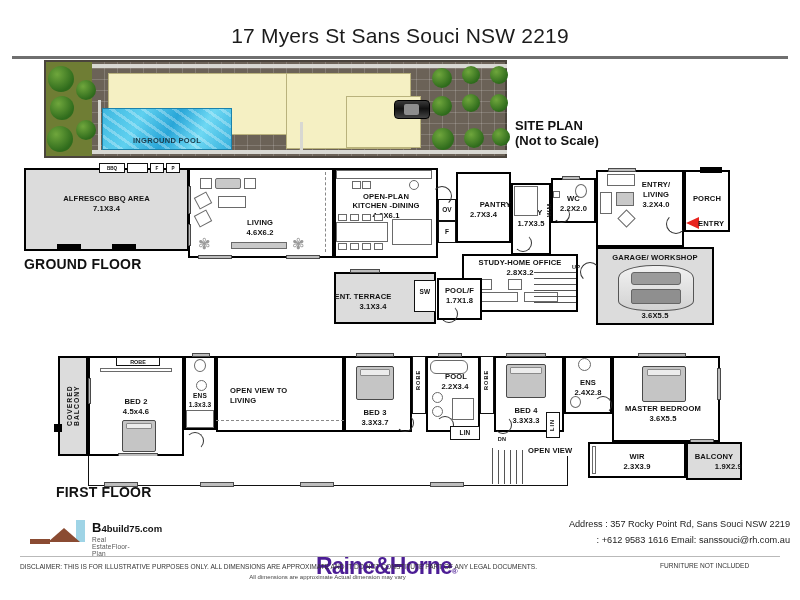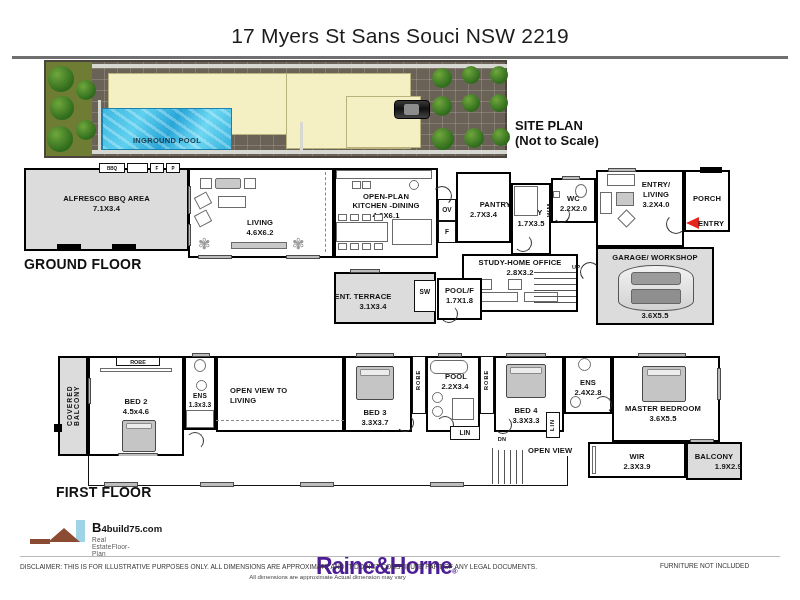--- a/index.html
+++ b/index.html
@@ -415,20 +415,24 @@
   <div class="b4-logo">
     <div class="b4-chim"></div>
     <div class="b4-roof"></div>
     <div class="b4-bar"></div>
     <div class="b4-name"><span>B</span><small>4build75.com</small></div>
     <div class="b4-sub">Real EstateFloor-Plan</div>
   </div>
 
   <div class="rh-logo"><span>Raine&amp;Horne</span><sup>®</sup></div>
 
+  <div class="contact">
+    <div>Address : 357 Rocky Point Rd, Sans Souci NSW 2219</div>
+    <div>: +612 9583 1616  Email: sanssouci@rh.com.au</div>
+  </div>
 
   <div class="footer-rule"></div>
   <div class="disclaimer">
     <span>DISCLAIMER: THIS IS FOR ILLUSTRATIVE PURPOSES ONLY. ALL DIMENSIONS ARE APPROXIMATE AND IT DO NOT CONSTITUTE PART OF ANY LEGAL DOCUMENTS.</span>
     <span class="line2">All dimensions are approximate Actual dimension may vary</span>
   </div>
   <div class="furn-note">FURNITURE NOT INCLUDED</div>
 
 </div>
 

